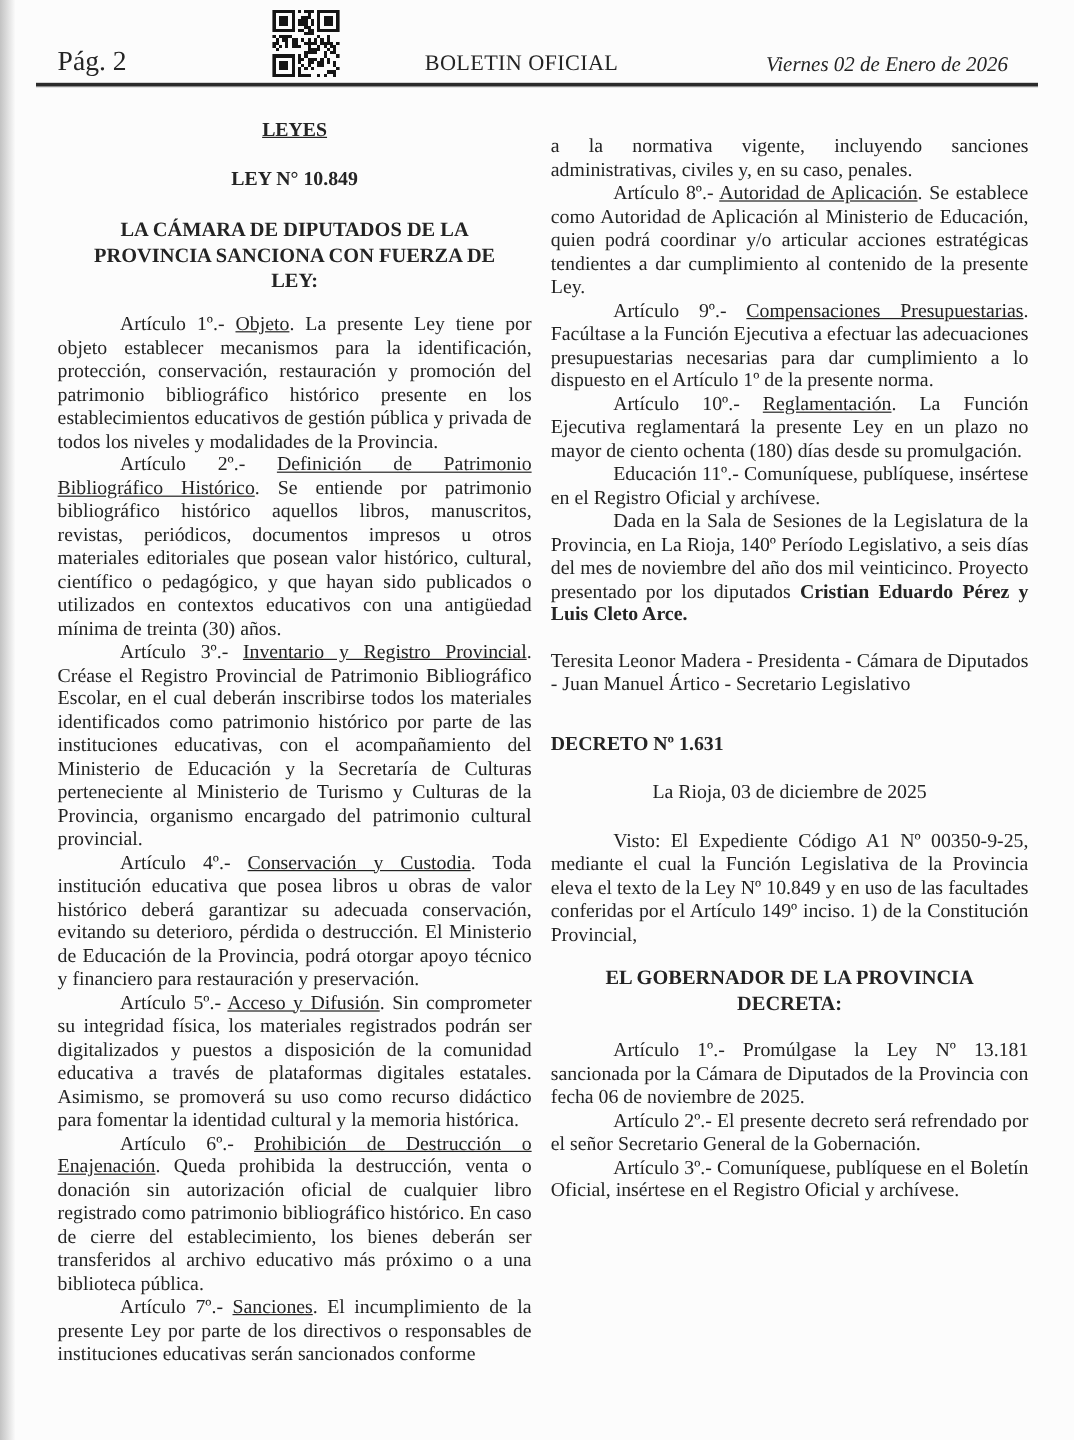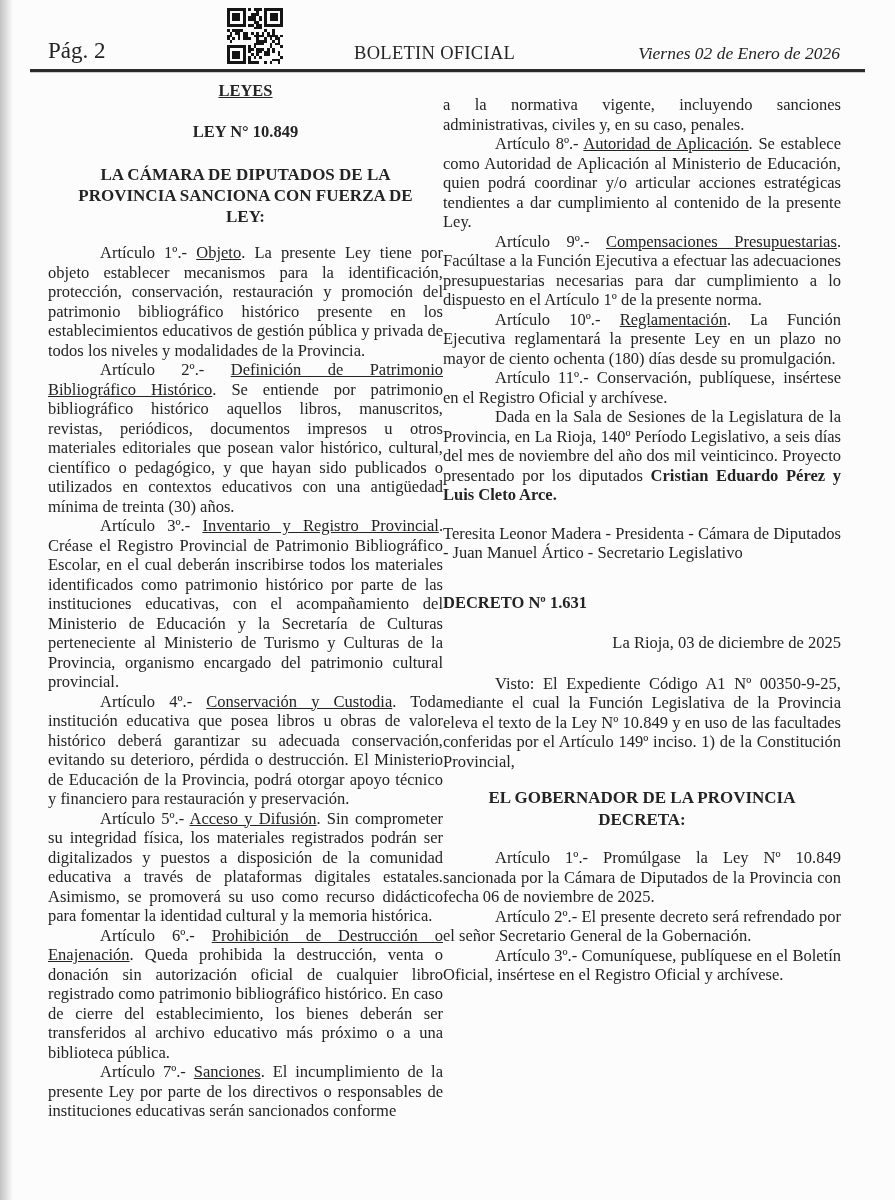--- a/index.html
+++ b/index.html
@@ -24,42 +24,43 @@
     box-shadow:0 1px 0 rgba(0,0,0,.18);
   }
   .page-num { position:absolute; left:18px; bottom:5px; font-size:23px; }
   .qr-wrap  { position:absolute; left:197px; top:7px; width:56px; height:58px; }
   .qr-wrap svg { width:100%; height:100%; shape-rendering:crispEdges; }
   .bo-title { position:absolute; left:324px; bottom:5px; font-size:18.5px; letter-spacing:.3px; }
   .header-date { position:absolute; right:25px; bottom:5px; font-size:17.5px;font-style:italic; }
 
   .content {
     display:flex;
-    padding:4px 0 0 48px;
+    padding:21px 0 0 48px;
+    gap:16px;
   }
   .col {
     font-size:16.5px;
     line-height:19.5px;
     text-align:justify;
   }
   .col-left  { width:395px; }
   .col-right { width:398px; }
 
   .block { margin:0; }
   .u { text-decoration:underline; }
   .b { font-weight:700; }
 
   .paragraph     { text-indent:52px; }
   .continuation  { text-indent:0;margin-top:19px; }
   .leyes-heading      { text-align:center; text-indent:0; font-weight:700; margin:5px 0 21px; }
   .ley-number-heading { text-align:center; text-indent:0; font-weight:700; margin:0 0 23px; }
   .camara-heading     { text-align:center; text-indent:0; font-weight:700; font-size:17px; line-height:21px; margin:0 0 16px; }
   .signature          { text-indent:0; font-weight:400; margin:19px 0; }
   .decree-number      { text-indent:0; font-weight:700; text-align:left; margin:30px 0 21px; }
-  .date-line          { text-indent:0; text-align:right; margin:0 0 21px; }
+  .date-line          { text-indent:0; text-align:center; margin:0 0 21px; }
   .gobernador-heading { text-align:center; text-indent:0; font-weight:700; font-size:17px; line-height:21.5px; margin:16px 0 18px; }
 </style>
 </head>
 <body>
 
 <div class="edge-shadow"></div>
 
 <div class="header">
   <span class="page-num">Pág. 2</span>
   <span class="qr-wrap">
@@ -209,24 +210,24 @@
       <div class="block paragraph"><span>Artículo 4º.- </span><span class="u">Conservación y Custodia</span><span>. Toda institución educativa que posea libros u obras de valor histórico deberá garantizar su adecuada conservación, evitando su deterioro, pérdida o destrucción. El Ministerio de Educación de la Provincia, podrá otorgar apoyo técnico y financiero para restauración y preservación.</span></div>
       <div class="block paragraph"><span>Artículo 5º.- </span><span class="u">Acceso y Difusión</span><span>. Sin comprometer su integridad física, los materiales registrados podrán ser digitalizados y puestos a disposición de la comunidad educativa a través de plataformas digitales estatales. Asimismo, se promoverá su uso como recurso didáctico para fomentar la identidad cultural y la memoria histórica.</span></div>
       <div class="block paragraph"><span>Artículo 6º.- </span><span class="u">Prohibición de Destrucción o Enajenación</span><span>. Queda prohibida la destrucción, venta o donación sin autorización oficial de cualquier libro registrado como patrimonio bibliográfico histórico. En caso de cierre del establecimiento, los bienes deberán ser transferidos al archivo educativo más próximo o a una biblioteca pública.</span></div>
       <div class="block paragraph"><span>Artículo 7º.- </span><span class="u">Sanciones</span><span>. El incumplimiento de la presente Ley por parte de los directivos o responsables de instituciones educativas serán sancionados conforme</span></div>
     </div>
   <div class="col col-right" id="right-column">
       <div class="block continuation"><span>a la normativa vigente, incluyendo sanciones administrativas, civiles y, en su caso, penales.</span></div>
       <div class="block paragraph"><span>Artículo 8º.- </span><span class="u">Autoridad de Aplicación</span><span>. Se establece como Autoridad de Aplicación al Ministerio de Educación, quien podrá coordinar y/o articular acciones estratégicas tendientes a dar cumplimiento al contenido de la presente Ley.</span></div>
       <div class="block paragraph"><span>Artículo 9º.- </span><span class="u">Compensaciones Presupuestarias</span><span>. Facúltase a la Función Ejecutiva a efectuar las adecuaciones presupuestarias necesarias para dar cumplimiento a lo dispuesto en el Artículo 1º de la presente norma.</span></div>
       <div class="block paragraph"><span>Artículo 10º.- </span><span class="u">Reglamentación</span><span>. La Función Ejecutiva reglamentará la presente Ley en un plazo no mayor de ciento ochenta (180) días desde su promulgación.</span></div>
-      <div class="block paragraph"><span>Artículo 11º.- Conservación, publíquese, insértese en el Registro Oficial y archívese.</span></div>
+      <div class="block paragraph"><span>Educación 11º.- Comuníquese, publíquese, insértese en el Registro Oficial y archívese.</span></div>
       <div class="block paragraph"><span>Dada en la Sala de Sesiones de la Legislatura de la Provincia, en La Rioja, 140º Período Legislativo, a seis días del mes de noviembre del año dos mil veinticinco. Proyecto presentado por los diputados </span><span class="b">Cristian Eduardo Pérez y Luis Cleto Arce.</span></div>
       <div class="block signature"><span>Teresita Leonor Madera - Presidenta - Cámara de Diputados - Juan Manuel Ártico - Secretario Legislativo</span></div>
       <div class="block decree-number"><span>DECRETO Nº 1.631</span></div>
       <div class="block date-line"><span>La Rioja, 03 de diciembre de 2025</span></div>
       <div class="block paragraph"><span>Visto: El Expediente Código A1 Nº 00350-9-25, mediante el cual la Función Legislativa de la Provincia eleva el texto de la Ley Nº 10.849 y en uso de las facultades conferidas por el Artículo 149º inciso. 1) de la Constitución Provincial,</span></div>
       <div class="block gobernador-heading"><span>EL GOBERNADOR DE LA PROVINCIA</span><br><span>DECRETA:</span></div>
-      <div class="block paragraph"><span>Artículo 1º.- Promúlgase la Ley Nº 10.849 sancionada por la Cámara de Diputados de la Provincia con fecha 06 de noviembre de 2025.</span></div>
+      <div class="block paragraph"><span>Artículo 1º.- Promúlgase la Ley Nº 13.181 sancionada por la Cámara de Diputados de la Provincia con fecha 06 de noviembre de 2025.</span></div>
       <div class="block paragraph"><span>Artículo 2º.- El presente decreto será refrendado por el señor Secretario General de la Gobernación.</span></div>
       <div class="block paragraph"><span>Artículo 3º.- Comuníquese, publíquese en el Boletín Oficial, insértese en el Registro Oficial y archívese.</span></div>
     </div>
 </div>
 
 </body></html>

